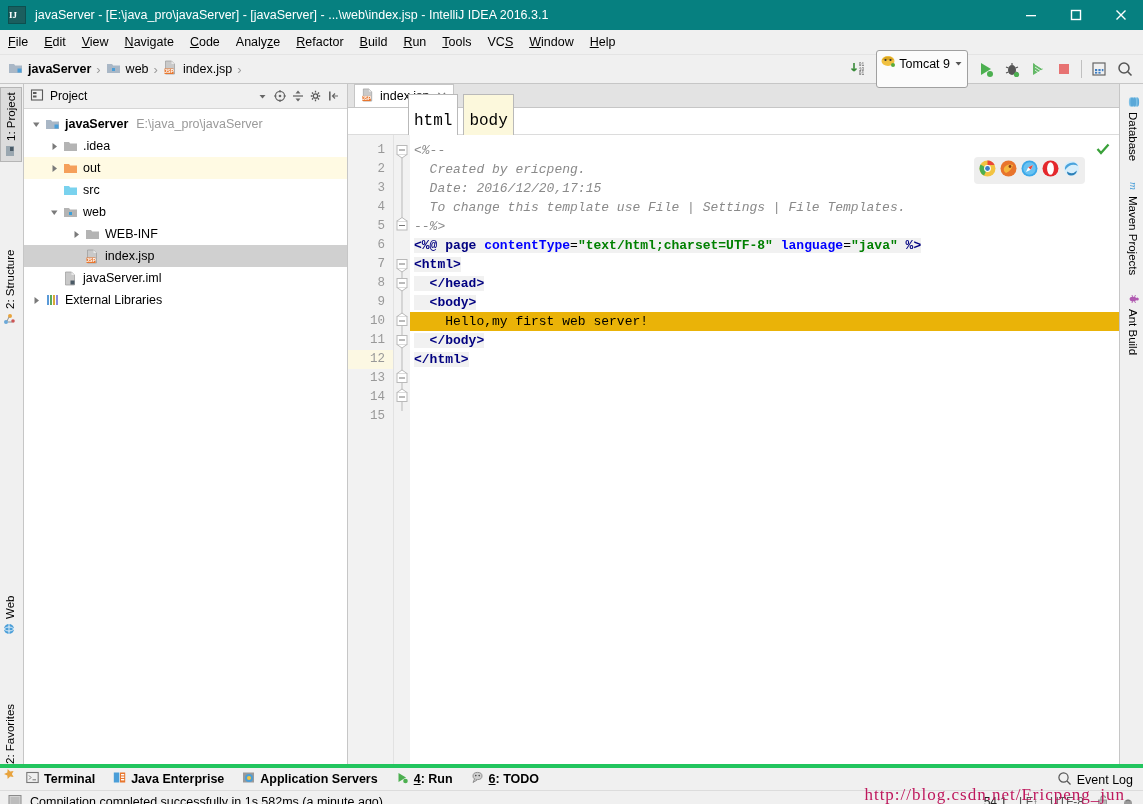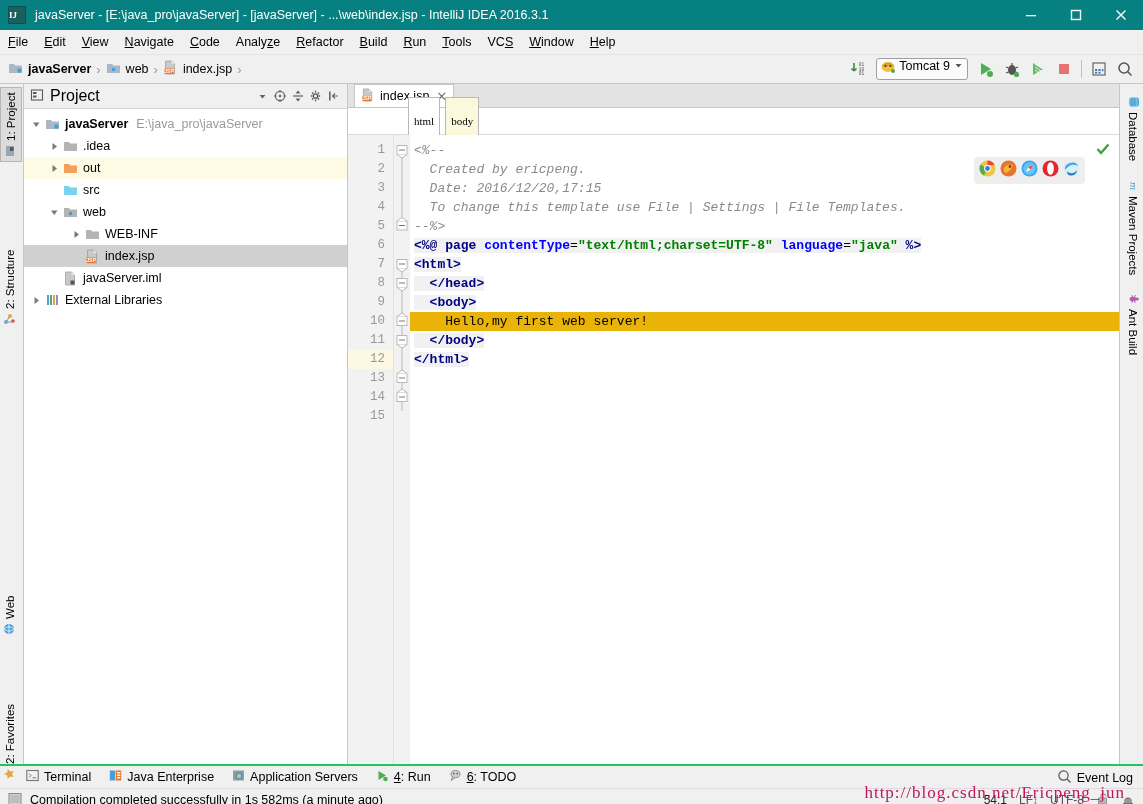--- a/index.html
+++ b/index.html
@@ -97,22 +97,22 @@
   }
   .tb-btn {
     width: 24px; height: 24px;
     display: flex; align-items: center; justify-content: center;
   }
   #run-config {
     height: 20px;
     border: 1px solid #a0a0a0;
     border-radius: 3px;
     background: #fbfbfb;
-    display: flex; align-items: flex-start;
-    padding: 0 4px 0 3px;
+    display: flex; align-items: flex-end;
+    padding: 0 4px 16px 3px;
     margin: 0 4px;
   }
   #run-config-name {
     font-size: 12.5px;
     margin: 0 4px 0 3px;
     white-space: nowrap;
   }
   .tb-sep {
     width: 1px; height: 18px;
     background: #c0c0c0;
@@ -169,21 +169,21 @@
   }
   #project-header {
     height: 24px;
     background: #f0f0f0;
     border-bottom: 1px solid #d6d6d6;
     display: flex;
     align-items: center;
     padding: 0 4px 0 6px;
   }
   #project-title {
-    font-size: 16px;
+    font-size: 12px;
     margin-left: 6px;
     flex: 1;
   }
   .ph-btn {
     width: 18px; height: 18px;
     display: flex; align-items: center; justify-content: center;
   }
   #tree {
     flex: 1;
     padding-top: 4px;
@@ -252,22 +252,22 @@
     background: #ffffff;
     border-bottom: 1px solid #dcdcdc;
     display: flex;
     align-items: center;
     padding-left: 60px;
     gap: 5px;
   }
   .tag-chip {
     border: 1px solid #b9b9b9;
     background: #ffffff;
-    font-family: Liberation Serif, serif;
-    font-size: 11px;
+    font-family: Liberation Mono, monospace;
+    font-size: 16px;
     padding: 17px 5px;
   }
   .tag-chip.hl { background: #fcf8dc; }
   #code-wrap {
     flex: 1;
     display: flex;
     position: relative;
     overflow: hidden;
     font-family: "Liberation Mono", monospace;
     font-size: 13px;
@@ -328,25 +328,26 @@
   #inspect-check {
     position: absolute;
     right: 8px; top: 6px;
   }
   
   .gut-hl { background: #fcf8e3; }
   
   #bottom-bar {
     height: 22px;
     background: #f0f0f0;
-    border-top: 2px solid #22c55e;
+    border-top: 4px solid #22c55e;
     display: flex;
     align-items: center;
     padding-left: 26px;
     gap: 18px;
+    font-weight: bold;
   }
   .bw-item {
     display: flex; align-items: center; gap: 5px;
     font-size: 12.5px;
     white-space: nowrap;
   }
   .bw-item u { text-decoration: underline; }
   
   #statusbar {
     height: 22px;

